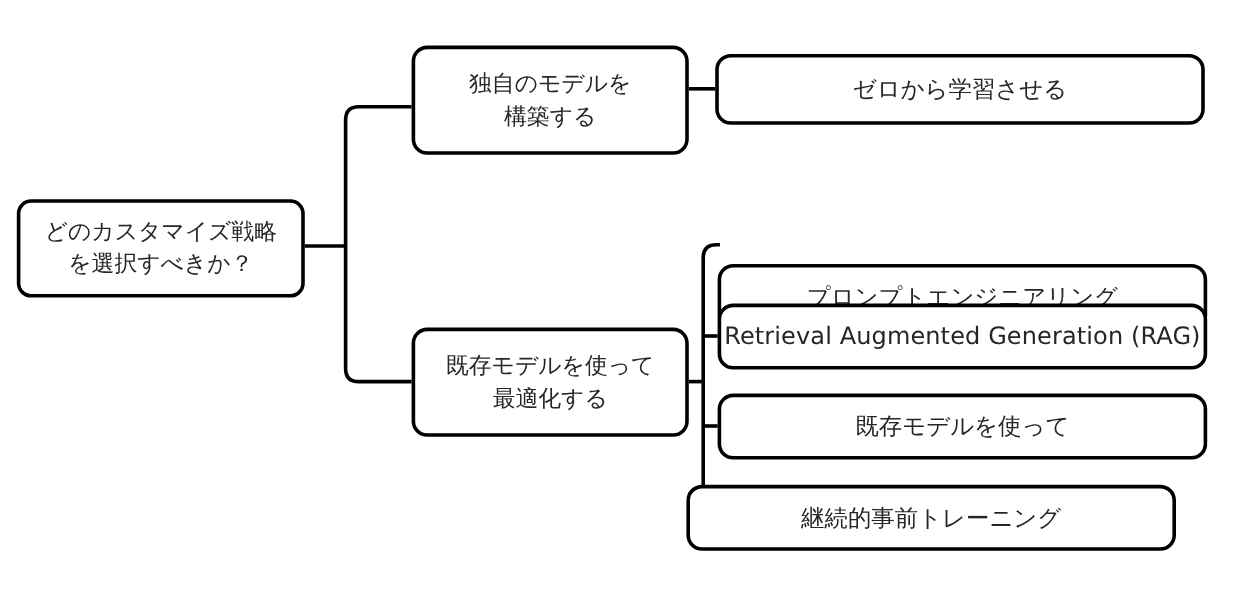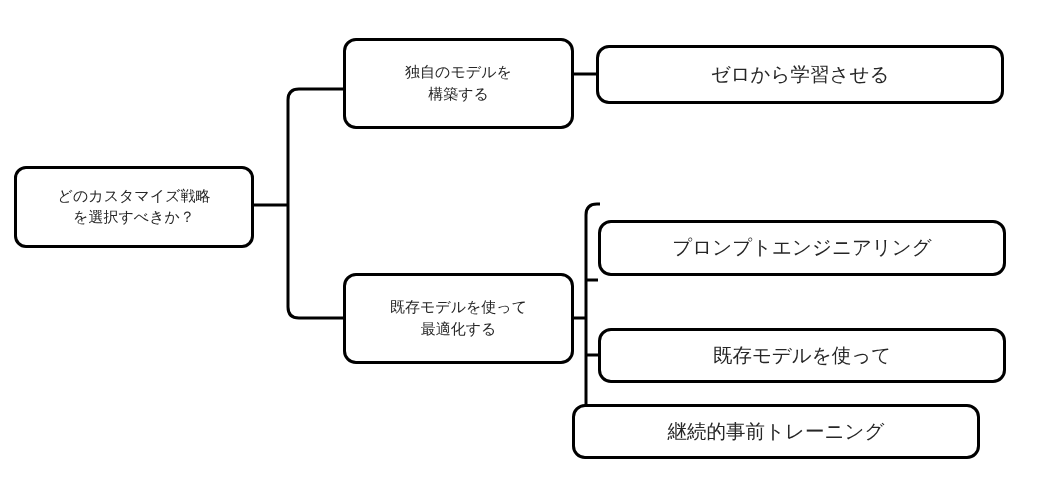--- a/index.html
+++ b/index.html
@@ -40,21 +40,21 @@
     z-index: 2;
   }
   .node-label {
     display: block;
     line-height: 1.42;
     white-space: pre-line;
     color: #262626;
   }
   .node-root .node-label,
   .node-branch .node-label {
-    font-size: 15px;
+    font-size: 19px;
   }
   .node-leaf .node-label {
     font-size: 19.5px;
   }
   .node-leaf-latin .node-label {
     font-size: 20px;
     letter-spacing: 0.1px;
   }
 </style>
 </head>
@@ -101,20 +101,23 @@
   </div>
 
   <div class="node node-leaf" style="left:596px; top:45px; width:408px; height:59px;">
     <span class="node-label">ゼロから学習させる</span>
   </div>
 
   <div class="node node-leaf" style="left:598px; top:176px; width:408px; height:56px;margin-top:44px;">
     <span class="node-label">プロンプトエンジニアリング</span>
   </div>
 
+  <div class="node node-leaf node-leaf-latin" style="left:598px; top:253px; width:408px; height:55px;">
+    <span class="node-label">Retrieval Augmented Generation (RAG)</span>
+  </div>
 
   <div class="node node-leaf" style="left:598px; top:328px; width:408px; height:55px;">
     <span class="node-label">既存モデルを使って</span>
   </div>
 
   <div class="node node-leaf" style="left:572px; top:404px; width:408px; height:55px;">
     <span class="node-label">継続的事前トレーニング</span>
   </div>
 
 </div>

